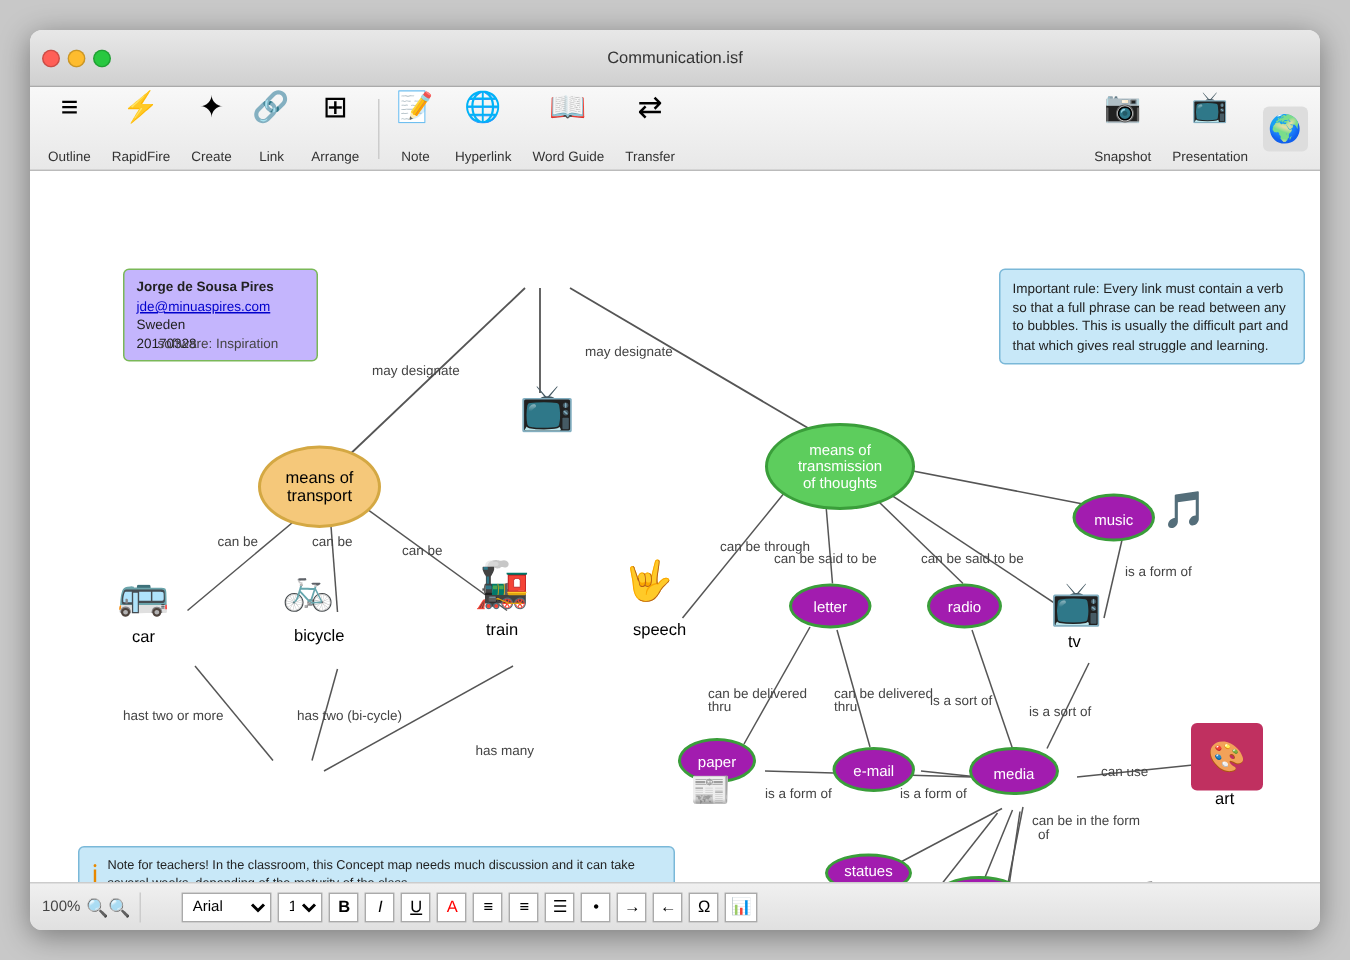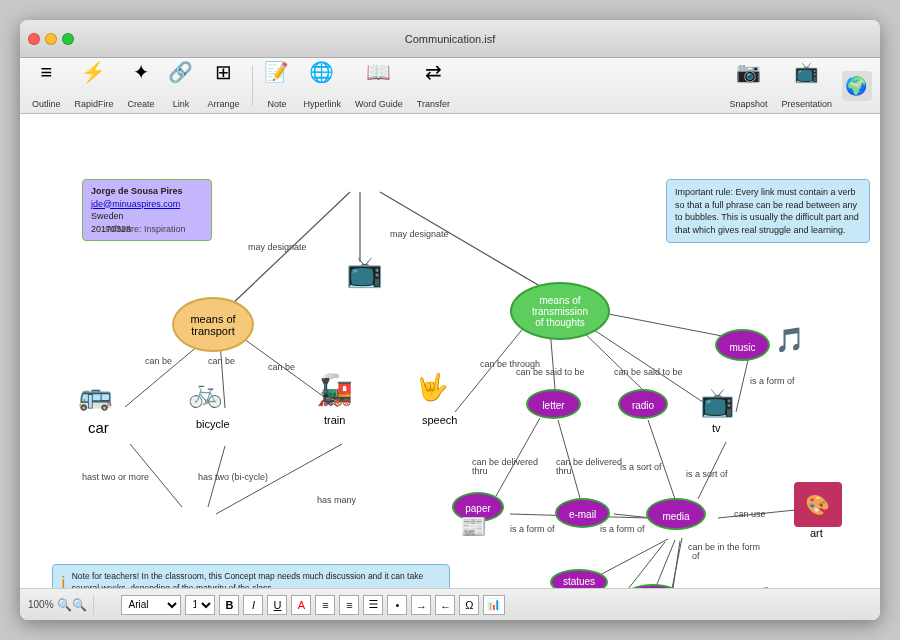--- a/index.html
+++ b/index.html
@@ -372,21 +372,21 @@
 
     <div class="node node-oval-green-lg" style="left:490px;top:168px;width:100px;height:58px;">
       <span style="font-size:10px;">means of<br>transmission<br>of thoughts</span>
     </div>
 
     <div class="arrow-label" style="left:125px;top:242px;">can be</div>
     <div class="arrow-label" style="left:188px;top:242px;">can be</div>
     <div class="arrow-label" style="left:248px;top:248px;">can be</div>
 
     <div style="position:absolute;left:58px;top:265px;font-size:28px;">🚌</div>
-    <div class="node" style="left:68px;top:305px;font-size:15px;">
+    <div class="node" style="left:68px;top:305px;font-size:11px;">
       <span>car</span>
     </div>
 
     <div style="position:absolute;left:168px;top:262px;font-size:28px;">🚲</div>
     <div class="node" style="left:176px;top:304px;font-size:11px;">
       <span>bicycle</span>
     </div>
 
     <div style="position:absolute;left:296px;top:258px;font-size:30px;">🚂</div>
     <div class="node" style="left:304px;top:300px;font-size:11px;">

